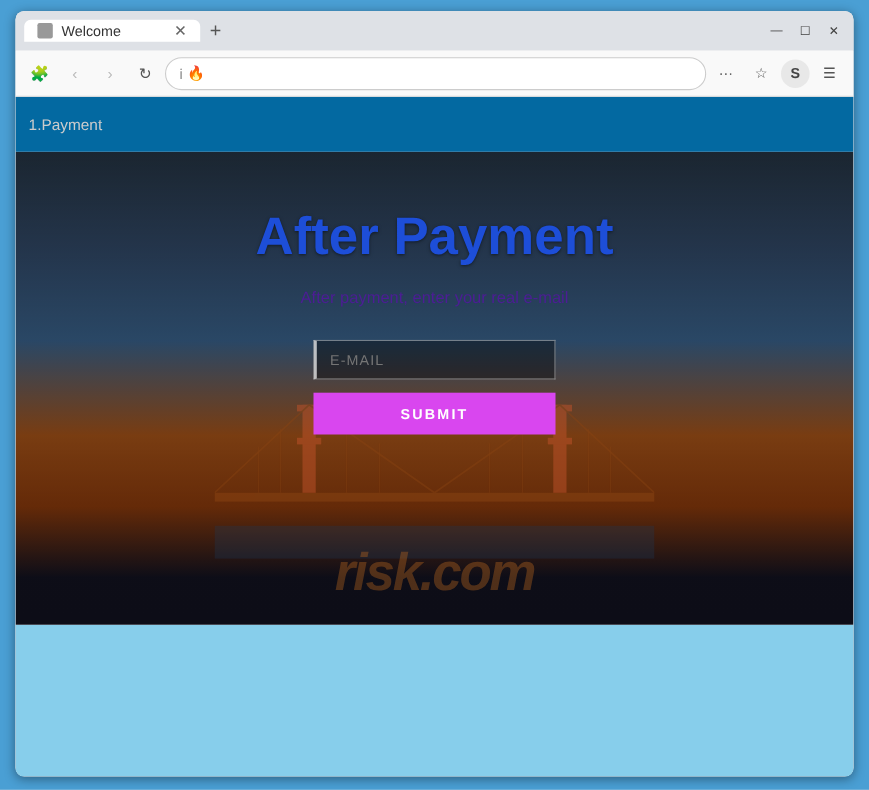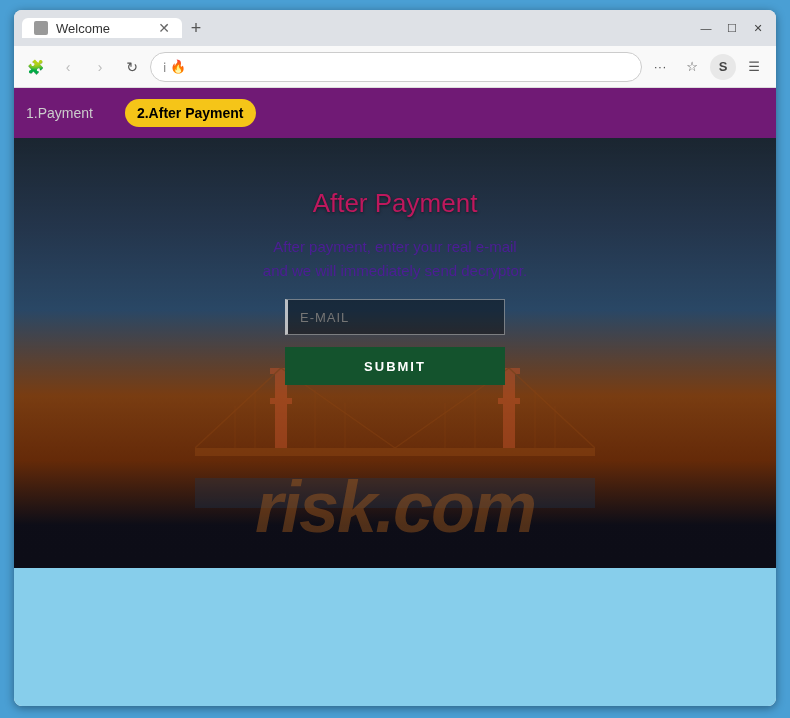--- a/index.html
+++ b/index.html
@@ -192,25 +192,25 @@
     }
 
     
     .page-content {
       height: calc(696px - 36px - 42px);
       overflow: hidden;
     }
 
     
     .site-nav {
-      background: #701a75;
+      background: #0369a1;
       height: 50px;
       display: flex;
       align-items: center;
-      justify-content: flex-start;
+      justify-content: space-between;
       gap: 20px;
     }
 
     .site-nav-item {
       color: #ccc;
       font-size: 14px;
       cursor: pointer;
       padding: 6px 12px;
       border-radius: 4px;
     }
@@ -248,77 +248,78 @@
         );
     }
 
     
     .watermark {
       position: absolute;
       bottom: 20px;
       left: 0;
       right: 0;
       text-align: center;
-      font-size: 72px;
+      font-size: 48px;
       font-weight: bold;
       color: rgba(180, 100, 30, 0.4);
       font-style: italic;
       letter-spacing: -2px;
       pointer-events: none;
       z-index: 1;
     }
 
     .hero-content {
       position: relative;
       z-index: 2;
       display: flex;
       flex-direction: column;
       align-items: center;
       padding-top: 50px;
       gap: 16px;
     }
 
     .hero-title {
-      color: #be185d;
-      font-size: 26px;
-      font-weight: normal;
+      color: #1d4ed8;
+      font-size: 48px;
+      font-weight: bold;
       text-shadow: 0 1px 3px rgba(0,0,0,0.5);
     }
 
     .hero-subtitle {
       color: #4c1d95;
       font-size: 15px;
       text-align: center;
       line-height: 1.6;
     }
 
     .email-form {
       display: flex;
       flex-direction: column;
       align-items: center;
       gap: 12px;
+      margin-top: 10px;
     }
 
     .email-input {
       width: 220px;
       height: 36px;
       background: rgba(0,0,0,0.4);
       border: 1px solid rgba(255,255,255,0.4);
       border-left: 3px solid rgba(255,255,255,0.7);
       color: #aaa;
       font-size: 13px;
       padding: 0 12px;
       outline: none;
       letter-spacing: 1px;
     }
 
     .submit-btn {
       width: 220px;
       height: 38px;
-      background: #14532d;
+      background: #d946ef;
       color: white;
       border: none;
       font-size: 13px;
       letter-spacing: 2px;
       cursor: pointer;
       font-weight: bold;
     }
 
     
     .footer-area {
@@ -393,23 +394,20 @@
       </div>
     </div>
   </div>
 
   <div class="page-content">
 
     <div class="site-nav">
       <div class="site-nav-item">
         <span>1.Payment</span>
       </div>
-      <div class="site-nav-item active">
-        <span>2.After Payment</span>
-      </div>
     </div>
 
     <div class="hero-section">
       <div class="hero-bg"></div>
 
       <svg class="bridge-svg" viewBox="0 0 400 160" xmlns="http://www.w3.org/2000/svg">
 
         <rect x="0" y="130" width="400" height="30" fill="#1a3a5c" opacity="0.6"></rect>
 
         <rect x="0" y="100" width="400" height="8" fill="#8B4513"></rect>
@@ -440,21 +438,20 @@
       </svg>
 
       <div class="watermark">
         <span>risk.com</span>
       </div>
 
       <div class="hero-content">
         <h1 class="hero-title">After Payment</h1>
         <div class="hero-subtitle">
           <div>After payment, enter your real e-mail</div>
-          <div>and we will immediately send decryptor.</div>
         </div>
         <div class="email-form">
           <input class="email-input" type="email" placeholder="E-MAIL" style="">
           <button class="submit-btn">
             <span>SUBMIT</span>
           </button>
         </div>
       </div>
     </div>
 

